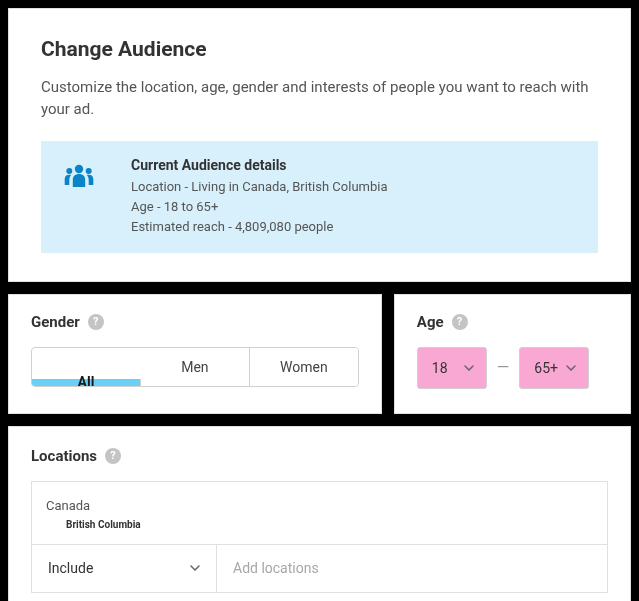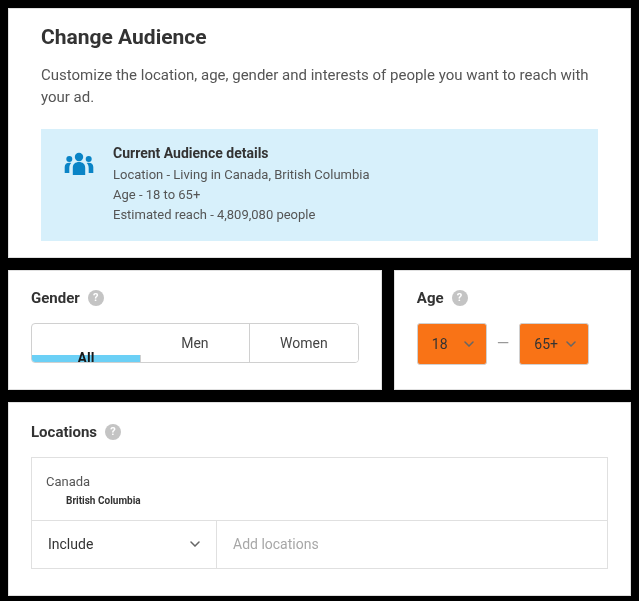--- a/index.html
+++ b/index.html
@@ -9,21 +9,21 @@
       font-family: -apple-system, BlinkMacSystemFont, "Segoe UI", Roboto, "Helvetica Neue", Arial, sans-serif;
     }
     body {
       background: #000;
       padding: 8px;
       width: 639px;
     }
     .card {
       background: #fff;
       border: 1px solid #e0e0e0;
-      padding: 16px 32px;
+      padding: 28px 32px;
     }
     .header-card {
       margin-bottom: 12px;
     }
     .page-title {
       font-size: 21px;
       font-weight: 700;
       color: #333;
       margin-bottom: 16px;
     }
@@ -31,21 +31,21 @@
       font-size: 15px;
       color: #555;
       line-height: 1.45;
       margin-bottom: 20px;
     }
     .audience-panel {
       background: #d7f0fb;
       padding: 16px 14px 16px 14px;
       display: flex;
       align-items: flex-start;
-      gap: 10px;
+      gap: 28px;
     }
     .audience-icon {
       display: flex;
       align-items: center;
       justify-content: center;
       width: 48px;
       padding-top: 6px;
     }
     .audience-info {
       flex: 1;
@@ -133,21 +133,21 @@
       align-items: center;
       justify-content: space-between;
       border: 1px solid #d0d0d0;
       border-radius: 3px;
       height: 42px;
       padding: 0 12px 0 14px;
       min-width: 70px;
       font-size: 14px;
       color: #333;
       cursor: pointer;
-      background: #f97316;
+      background: #f9a8d4;
     }
     .chevron {
       width: 10px;
       height: 6px;
     }
     .dash {
       color: #999;
       font-size: 16px;
     }
     .locations-card {

